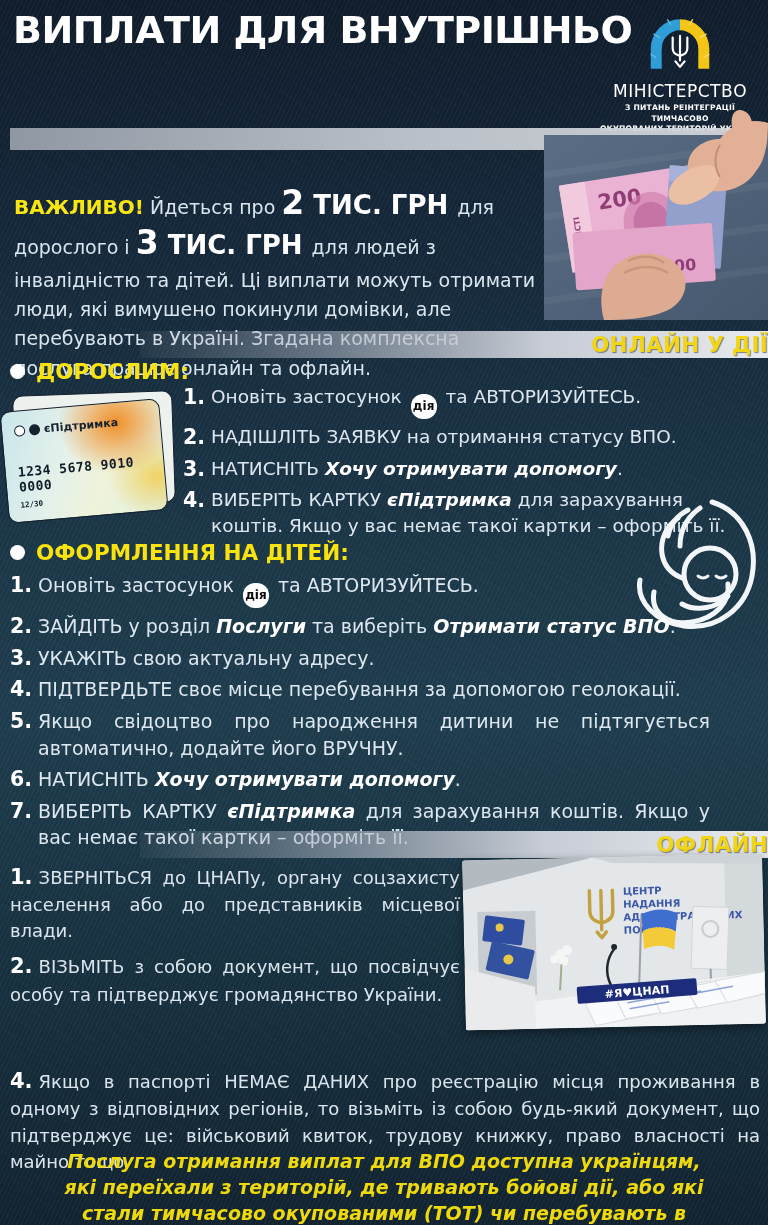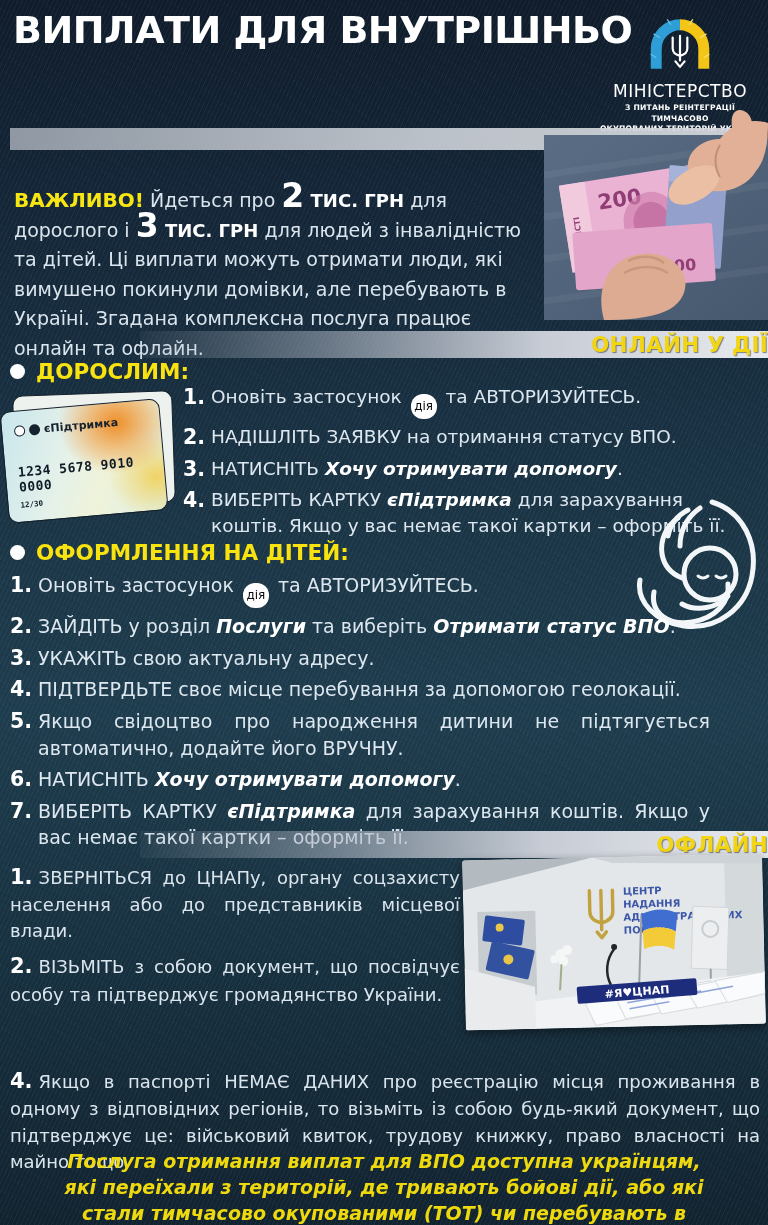--- a/index.html
+++ b/index.html
@@ -26,21 +26,21 @@
 
   .graybar{left:10px;top:128px;width:748px;height:22px;
     background:linear-gradient(90deg,#98a0ab,#c7ccd3 55%,#d9dce1);opacity:0.93;}
 
   .money{left:544px;top:105px;width:224px;height:215px;}
 
   
   .intro{left:14px;top:166px;width:530px;font-size:19px;line-height:1.55;color:#dbe5ed;}
   .imp{color:#f8e613;font-weight:bold;font-size:20px;}
   .big{font-size:33px;font-weight:bold;color:#fff;line-height:0;}
-  .unit{font-size:18px;font-weight:bold;color:#fff;}
+  .unit{font-size:26px;font-weight:bold;color:#fff;}
 
   
   .secbar{left:140px;right:0;height:27px;display:flex;align-items:center;justify-content:flex-end;
     background:linear-gradient(90deg,rgba(150,160,175,0.08) 0%,rgba(172,180,193,0.55) 28%,#c7ccd5 60%,#eef0f3 100%);
     color:#f2d513;font-weight:bold;font-size:21.5px;letter-spacing:0.3px;text-shadow:1px 1px 1px rgba(0,0,0,0.45);}
   .secbar span{transform:translateX(-35px);}
   .bar-online{top:331px;}
   .bar-offline{top:831px;}
 
   .subhead{color:#f8e20f;font-weight:bold;font-size:21.5px;display:flex;align-items:center;gap:11px;}
@@ -69,21 +69,21 @@
   
   .steps{color:#dde7ef;}
   .steps-adults{left:183px;top:384px;width:563px;font-size:18.5px;}
   .steps-children{left:10px;top:572px;width:700px;font-size:19px;}
   .step{display:flex;margin-bottom:5px;line-height:1.4;}
   .step .num{font-weight:bold;color:#fff;min-width:28px;font-size:20.5px;line-height:1.3;}
   .stxt{flex:1;}
   .steps-children .stxt{text-align:justify;}
   .bi{font-weight:bold;font-style:italic;color:#ffffff;}
   .dia{display:inline-block;width:26px;height:25px;line-height:25px;text-align:center;background:#ffffff;
-    border-radius:12px;color:#0b0b0b;font-weight:normal;font-size:12px;vertical-align:-7px;margin:0 3px;}
+    border-radius:12px;color:#0b0b0b;font-weight:bold;font-size:12px;vertical-align:-7px;margin:0 3px;}
 
   
   .inline-steps{color:#dbe5ed;text-align:justify;}
   .offline-left{left:10px;top:862px;width:450px;font-size:18px;line-height:1.43;}
   .offline-wide{left:10px;top:1066px;width:750px;font-size:18px;line-height:1.45;}
   .stepp{margin-bottom:8px;}
   .stepp .num{font-weight:bold;font-size:21px;color:#fff;margin-right:6px;}
 
   .mother{left:626px;top:494px;width:140px;height:145px;}
 

